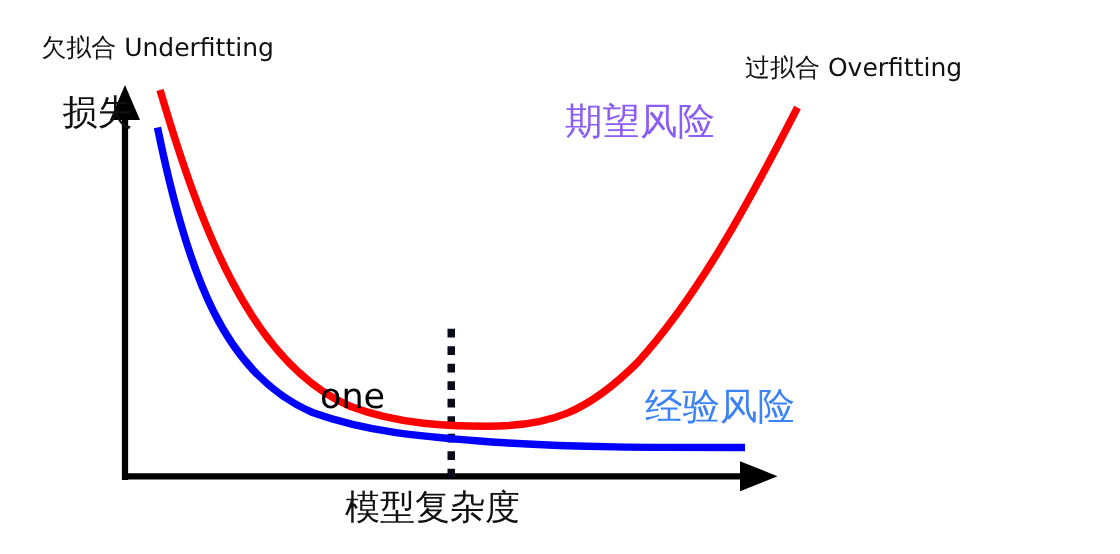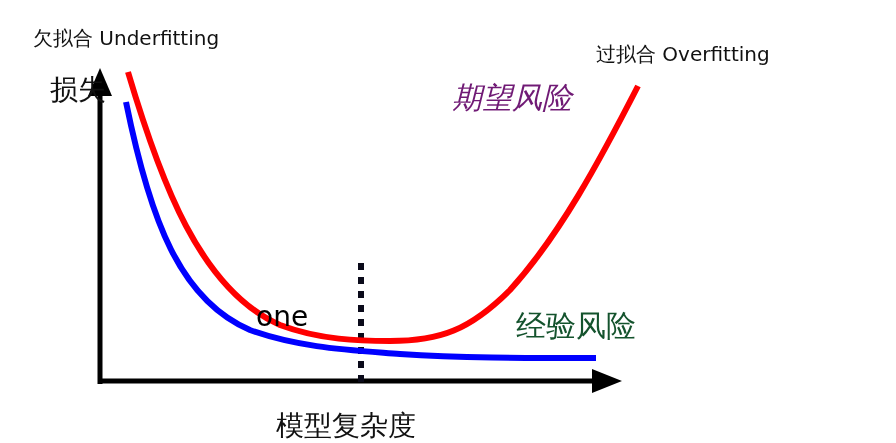--- a/index.html
+++ b/index.html
@@ -35,18 +35,18 @@
   <line x1="361" y1="263" x2="361" y2="384" stroke="#0a0a1a" stroke-width="6" stroke-dasharray="7,7"></line>
 
   <path d="M126,102 C150,220 180,300 250,330 C300,348 350,350 400,354 C460,358 520,358 596,358" fill="none" stroke="#0000ff" stroke-width="6"></path>
 
   <path d="M128,72 C160,180 200,290 280,325 C320,340 360,341 390,341 C440,341 470,330 510,290 C560,235 600,160 638,86" fill="none" stroke="#ff0000" stroke-width="6"></path>
 </svg>
 
 <div class="lbl top-lbl" style="left:33px; top:28px;">欠拟合 Underfitting</div>
 <div class="lbl top-lbl" style="left:596px; top:28px;margin-top:16px;">过拟合 Overfitting</div>
 <div class="lbl axis-lbl" style="left:4px; top:76px;margin-left:46px;">损失</div>
-<div class="lbl axis-lbl" style="left:276px; top:412px;">模型复杂度</div>
-<div class="lbl risk-lbl" style="left:452px; top:83px; color:#701a75;font-style:italic;">期望风险</div>
-<div class="lbl risk-lbl" style="left:516px; top:311px; color:#14532d;">经验风险</div>
+<div class="lbl axis-lbl" style="left:276px; top:392px;">模型复杂度</div>
+<div class="lbl risk-lbl" style="left:452px; top:83px; color:#8b5cf6;">期望风险</div>
+<div class="lbl risk-lbl" style="left:516px; top:311px; color:#3b82f6;">经验风险</div>
 <div class="lbl select-lbl" style="left:256px; top:222px;">
   <div>one</div>
 </div>
 
 </body></html>

